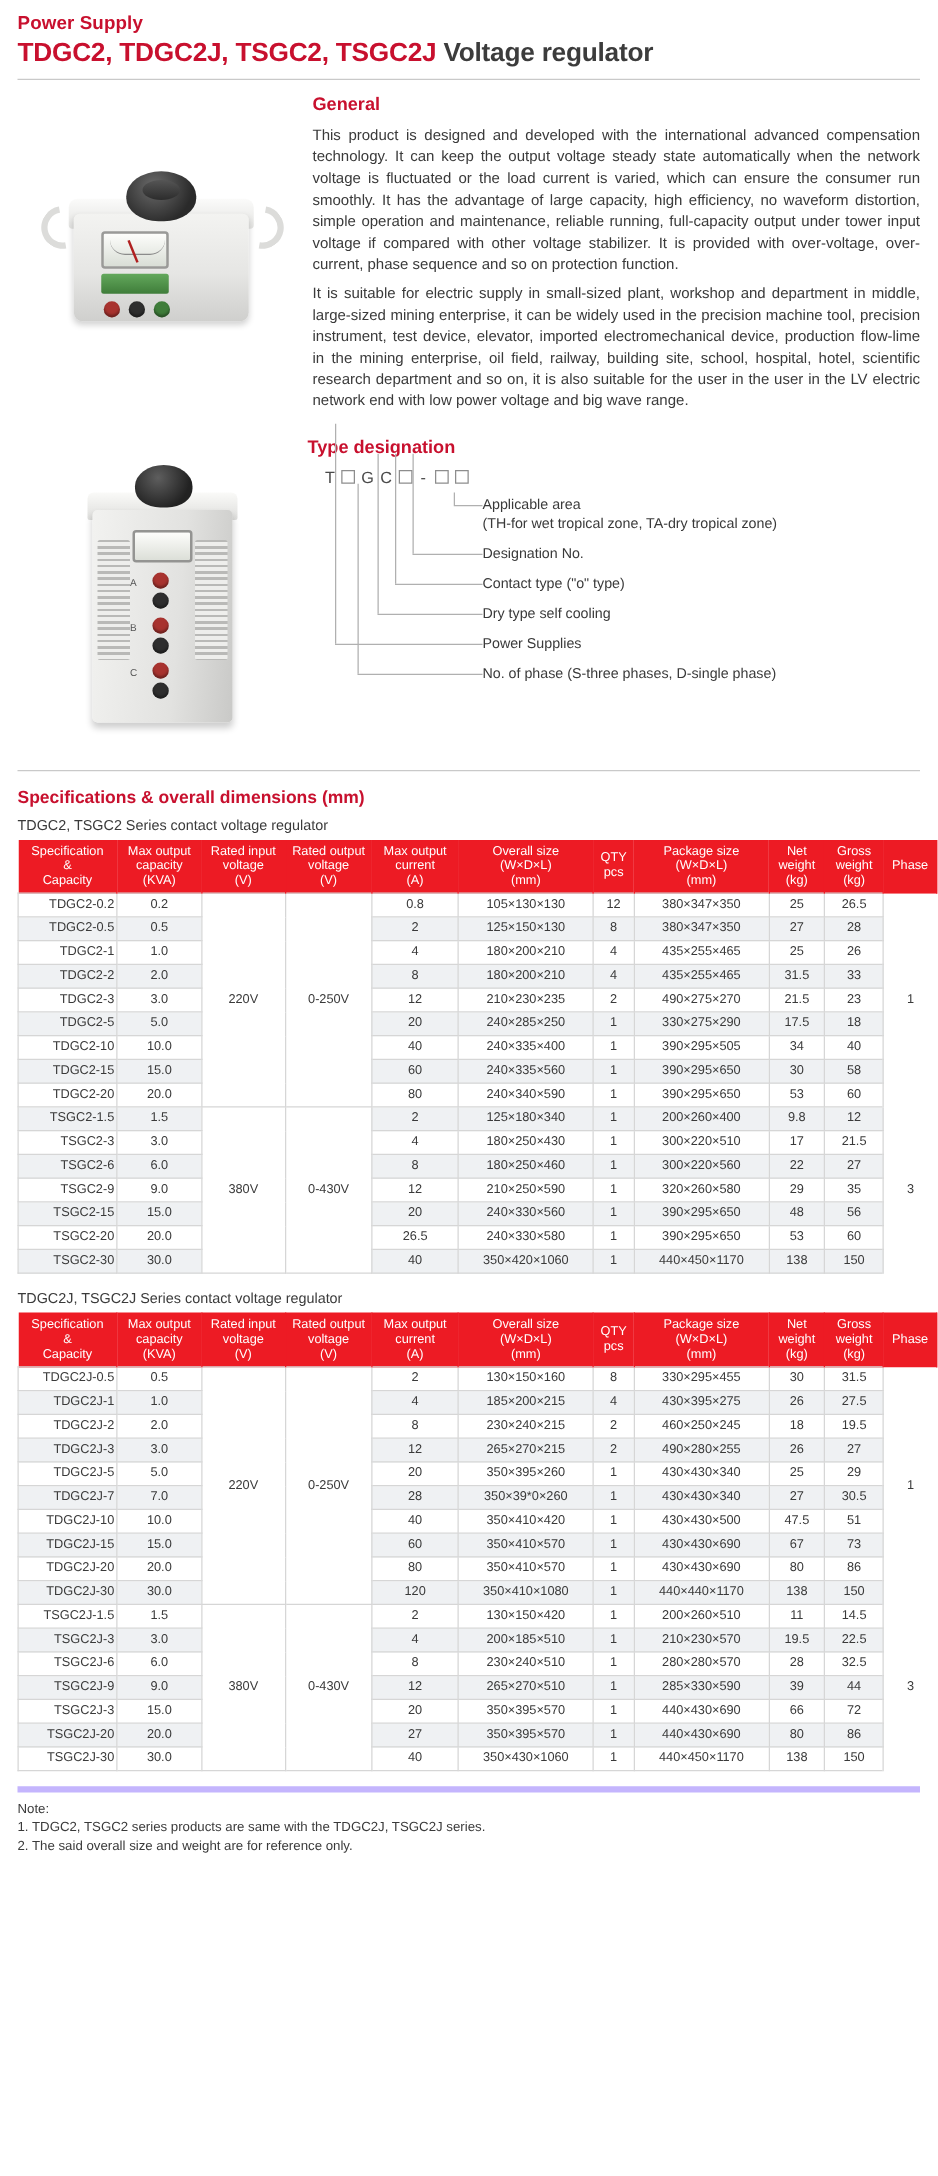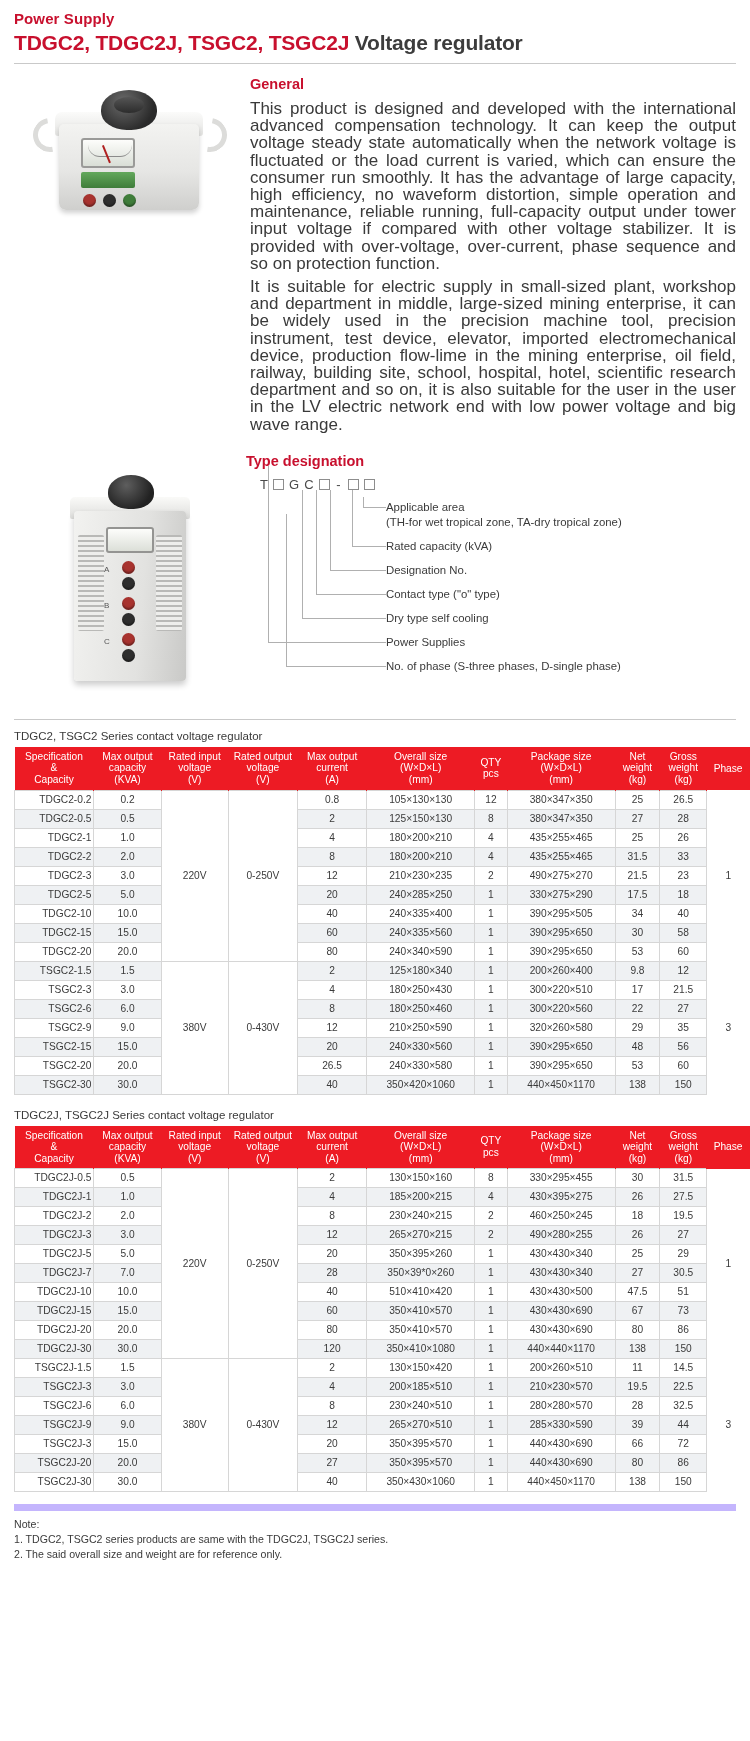--- a/index.html
+++ b/index.html
@@ -31,33 +31,33 @@
     letter-spacing: -.2px;
   }
   .title-line .red { color: #c8102e; }
   .title-line .dark { color: #3c3c3c; }
   .rule {
     border: 0; border-top: 1px solid #c9c9c9;
     margin: 6px 6px 0 6px;
   }
 
   
-  .intro { display: flex; align-items: flex-start; padding: 8px 6px 0 6px; }
+  .intro { display: flex; align-items: center; padding: 8px 6px 0 6px; }
   .photo-col { width: 232px; flex: 0 0 232px; padding-top: 10px; }
   .text-col { flex: 1; padding-left: 4px; }
 
   h2.section {
     color: #c8102e;
     font-size: 14.5px;
     font-weight: bold;
     margin: 4px 0 8px 0;
   }
   p.body {
     margin: 0 0 6px 0;
-    font-size: 17px;
+    font-size: 12px;
     line-height: 17.2px;
     text-align: justify;
     color: #3a3a3a;
   }
 
   
   .variac1 { position: relative; width: 210px; height: 160px; margin: 0 auto; }
   .v1-body {
     position: absolute; left: 34px; top: 42px; width: 140px; height: 86px;
     background: linear-gradient(180deg,#f3f3f1 0%,#e6e6e4 55%,#cfcfcd 100%);
@@ -198,21 +198,21 @@
   table.spec tbody td.merge { background: #fff !important; border-left: 1px solid #d6d6d6; }
   table.spec tbody td.spec-col { text-align: right; }
   .c1 { width: 78px; } .c2 { width: 66px; } .c3 { width: 66px; }
   .c4 { width: 68px; } .c5 { width: 68px; } .c6 { width: 106px; }
   .c7 { width: 32px; } .c8 { width: 106px; } .c9 { width: 44px; }
   .c10 { width: 46px; } .c11 { width: 42px; }
 
   
   .note {
     margin: 12px 6px 0 6px; padding-top: 6px;
-    border-top: 7px solid #c4b5fd;
+    border-top: 5px solid #c4b5fd;
     font-size: 10.6px; color: #3a3a3a; line-height: 15px;
   }
 </style>
 </head>
 <body>
 
 <div class="page">
 
   <div class="kicker">Power Supply</div>
   <div class="title-line">
@@ -289,25 +289,20 @@
           <span class="code-box"></span>
           <span class="code-box"></span>
         </div>
 
         <div class="legend">
           <div class="legend-item" style="margin-top:8px;">
             <span class="riser" style="left:103px; height:10px; top:-3px;"></span>
             <span class="lead" style="left:103px; width:23px;"></span>
             <span>Applicable area</span>
             <span class="legend-sub">(TH-for wet tropical zone, TA-dry tropical zone)</span>
-          </div>
-          <div class="legend-item">
-            <span class="riser" style="left:92px; height:56px; top:-49px;"></span>
-            <span class="lead" style="left:92px; width:34px;"></span>
-            <span>Rated capacity (kVA)</span>
           </div>
           <div class="legend-item">
             <span class="riser" style="left:70px; height:80px; top:-73px;"></span>
             <span class="lead" style="left:70px; width:56px;"></span>
             <span>Designation No.</span>
           </div>
           <div class="legend-item">
             <span class="riser" style="left:56px; height:104px; top:-97px;"></span>
             <span class="lead" style="left:56px; width:70px;"></span>
             <span>Contact type ("o" type)</span>
@@ -327,20 +322,21 @@
             <span class="lead" style="left:26px; width:100px;"></span>
             <span>No. of phase (S-three phases, D-single phase)</span>
           </div>
         </div>
       </div>
     </div>
   </div>
 
   <hr class="rule" style="margin-top:14px;">
 
+  <div class="spec-head">Specifications &amp; overall dimensions (mm)</div>
 
   <div class="tbl-cap">TDGC2, TSGC2 Series contact voltage regulator</div>
   <table class="spec">
     <colgroup>
       <col class="c1">
         <col class="c2">
         <col class="c3">
         <col class="c4">
         <col class="c5">
         <col class="c6">
@@ -708,21 +704,21 @@
           <td>350×39*0×260</td>
           <td>1</td>
           <td>430×430×340</td>
           <td>27</td>
           <td>30.5</td>
         </tr>
         <tr>
           <td class="spec-col">TDGC2J-10</td>
           <td>10.0</td>
           <td>40</td>
-          <td>510×410×420</td>
+          <td>350×410×420</td>
           <td>1</td>
           <td>430×430×500</td>
           <td>47.5</td>
           <td>51</td>
         </tr>
         <tr class="alt">
           <td class="spec-col">TDGC2J-15</td>
           <td>15.0</td>
           <td>60</td>
           <td>350×410×570</td>

